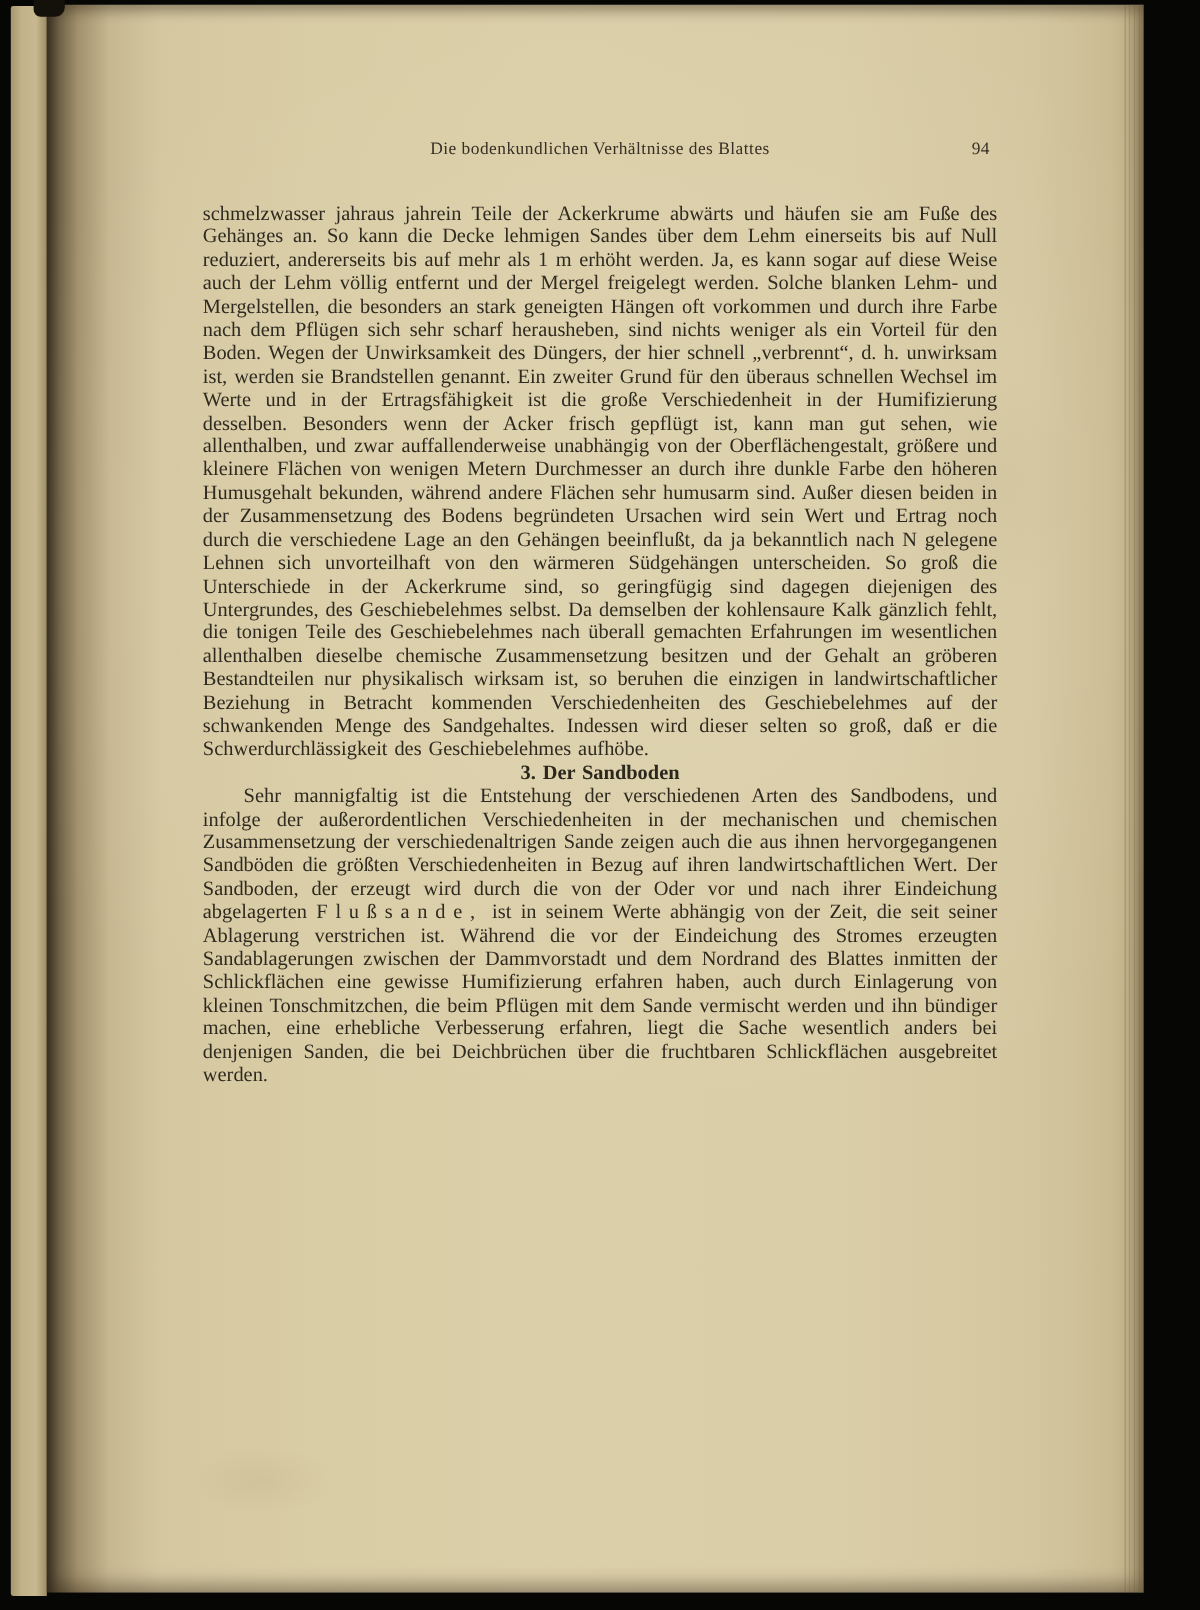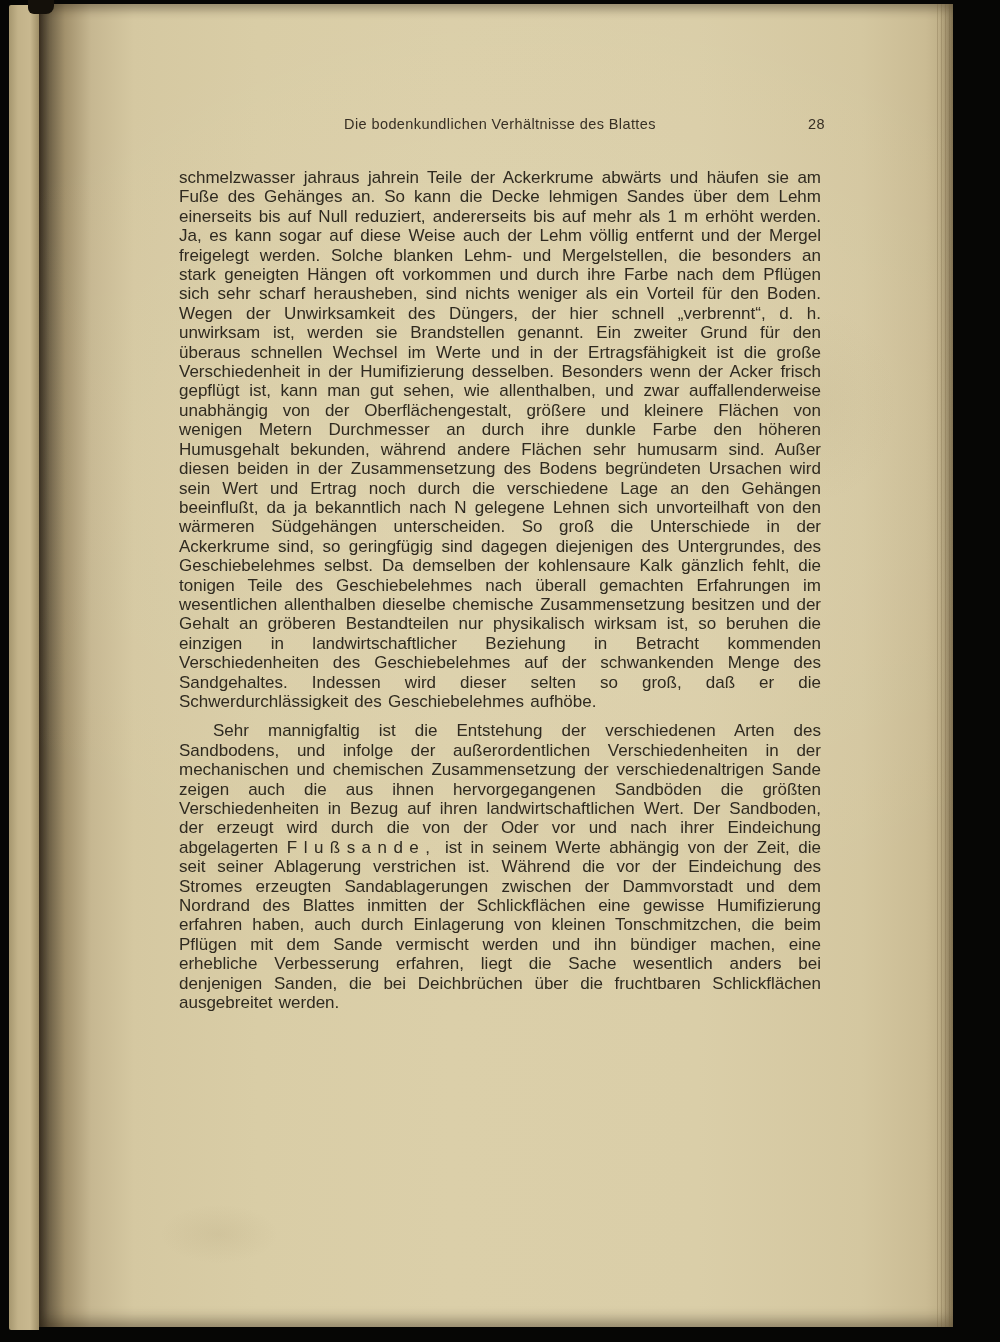--- a/index.html
+++ b/index.html
@@ -6,21 +6,21 @@
     margin: 0;
     padding: 0;
     background: #060605;
   }
   #scan {
     position: relative;
     width: 1000px;
     height: 1342px;
     background: #060605;
     overflow: hidden;
-    font-family: Liberation Sans, sans-serif;
+    font-family: Liberation Serif, serif;
   }
   
   #adjacent-page-edge {
     position: absolute;
     left: 9px; top: 5px; bottom: 12px;
     width: 30px;
     background: linear-gradient(to right, #a6976f 0%, #c2b289 30%, #c8b88f 70%, #9d8d66 100%);
     border-radius: 2px 0 0 2px;
   }
   
@@ -77,21 +77,21 @@
   #body-text {
     margin-top: 28px;
     font-size: 17px;
     line-height: 19.4px;
     text-align: justify;
     word-spacing: 1.5px;
     hyphens: auto;
     -webkit-hyphens: auto;
   }
   #body-text p {
-    margin: 10px;
+    margin: 0;
   }
   p.indented {
     text-indent: 34px;
   }
   #section-heading {
     margin: 14px 0 12px 0;
     text-align: center;
     font-weight: bold;
     font-size: 17px;
     text-indent: 0;
@@ -116,27 +116,28 @@
 
   <div id="paper-page">
     <div id="page-stack-edges"></div>
     <div id="blemish-1" class="blemish"></div>
     <div id="blemish-2" class="blemish"></div>
 
     <div id="text-column">
 
       <div id="running-header">
         <span id="running-title">Die bodenkundlichen Verhältnisse des Blattes</span>
-        <span id="page-number">28</span>
+        <span id="page-number">94</span>
       </div>
 
       <div id="body-text">
 
         <p>schmelzwasser jahraus jahrein Teile der Ackerkrume abwärts und häufen sie am Fuße des Gehänges an. So kann die Decke lehmigen Sandes über dem Lehm einerseits bis auf Null reduziert, andererseits bis auf mehr als 1 m erhöht werden. Ja, es kann sogar auf diese Weise auch der Lehm völlig entfernt und der Mergel freigelegt werden. Solche blanken Lehm- und Mergelstellen, die besonders an stark geneigten Hängen oft vorkommen und durch ihre Farbe nach dem Pflügen sich sehr scharf herausheben, sind nichts weniger als ein Vorteil für den Boden. Wegen der Unwirksamkeit des Düngers, der hier schnell „verbrennt“, d. h. unwirksam ist, werden sie Brandstellen genannt. Ein zweiter Grund für den überaus schnellen Wechsel im Werte und in der Ertragsfähigkeit ist die große Verschiedenheit in der Humifizierung desselben. Besonders wenn der Acker frisch gepflügt ist, kann man gut sehen, wie allenthalben, und zwar auffallenderweise unabhängig von der Oberflächengestalt, größere und kleinere Flächen von wenigen Metern Durchmesser an durch ihre dunkle Farbe den höheren Humusgehalt bekunden, während andere Flächen sehr humusarm sind. Außer diesen beiden in der Zusammensetzung des Bodens begründeten Ursachen wird sein Wert und Ertrag noch durch die verschiedene Lage an den Gehängen beeinflußt, da ja bekanntlich nach N gelegene Lehnen sich unvorteilhaft von den wärmeren Südgehängen unterscheiden. So groß die Unterschiede in der Ackerkrume sind, so geringfügig sind dagegen diejenigen des Untergrundes, des Geschiebelehmes selbst. Da demselben der kohlensaure Kalk gänzlich fehlt, die tonigen Teile des Geschiebelehmes nach überall gemachten Erfahrungen im wesentlichen allenthalben dieselbe chemische Zusammensetzung besitzen und der Gehalt an gröberen Bestandteilen nur physikalisch wirksam ist, so beruhen die einzigen in landwirtschaftlicher Beziehung in Betracht kommenden Verschiedenheiten des Geschiebelehmes auf der schwankenden Menge des Sandgehaltes. Indessen wird dieser selten so groß, daß er die Schwerdurchlässigkeit des Geschiebelehmes aufhöbe.</p>
 
+        <p id="section-heading">3. Der Sandboden</p>
 
         <p class="indented"><span>Sehr mannigfaltig ist die Entstehung der verschiedenen Arten des Sandbodens, und infolge der außerordentlichen Verschiedenheiten in der mechanischen und chemischen Zusammensetzung der verschiedenaltrigen Sande zeigen auch die aus ihnen hervorgegangenen Sandböden die größten Verschiedenheiten in Bezug auf ihren landwirtschaftlichen Wert. Der Sandboden, der erzeugt wird durch die von der Oder vor und nach ihrer Eindeichung abgelagerten </span><span class="letterspaced">Flußsande,</span><span> ist in seinem Werte abhängig von der Zeit, die seit seiner Ablagerung verstrichen ist. Während die vor der Eindeichung des Stromes erzeugten Sandablagerungen zwischen der Dammvorstadt und dem Nordrand des Blattes inmitten der Schlickflächen eine gewisse Humifizierung erfahren haben, auch durch Einlagerung von kleinen Tonschmitzchen, die beim Pflügen mit dem Sande vermischt werden und ihn bündiger machen, eine erhebliche Verbesserung erfahren, liegt die Sache wesentlich anders bei denjenigen Sanden, die bei Deichbrüchen über die fruchtbaren Schlickflächen ausgebreitet werden.</span></p>
 
 
       </div>
     </div>
   </div>
 
   <div id="scan-notch"></div>
 

